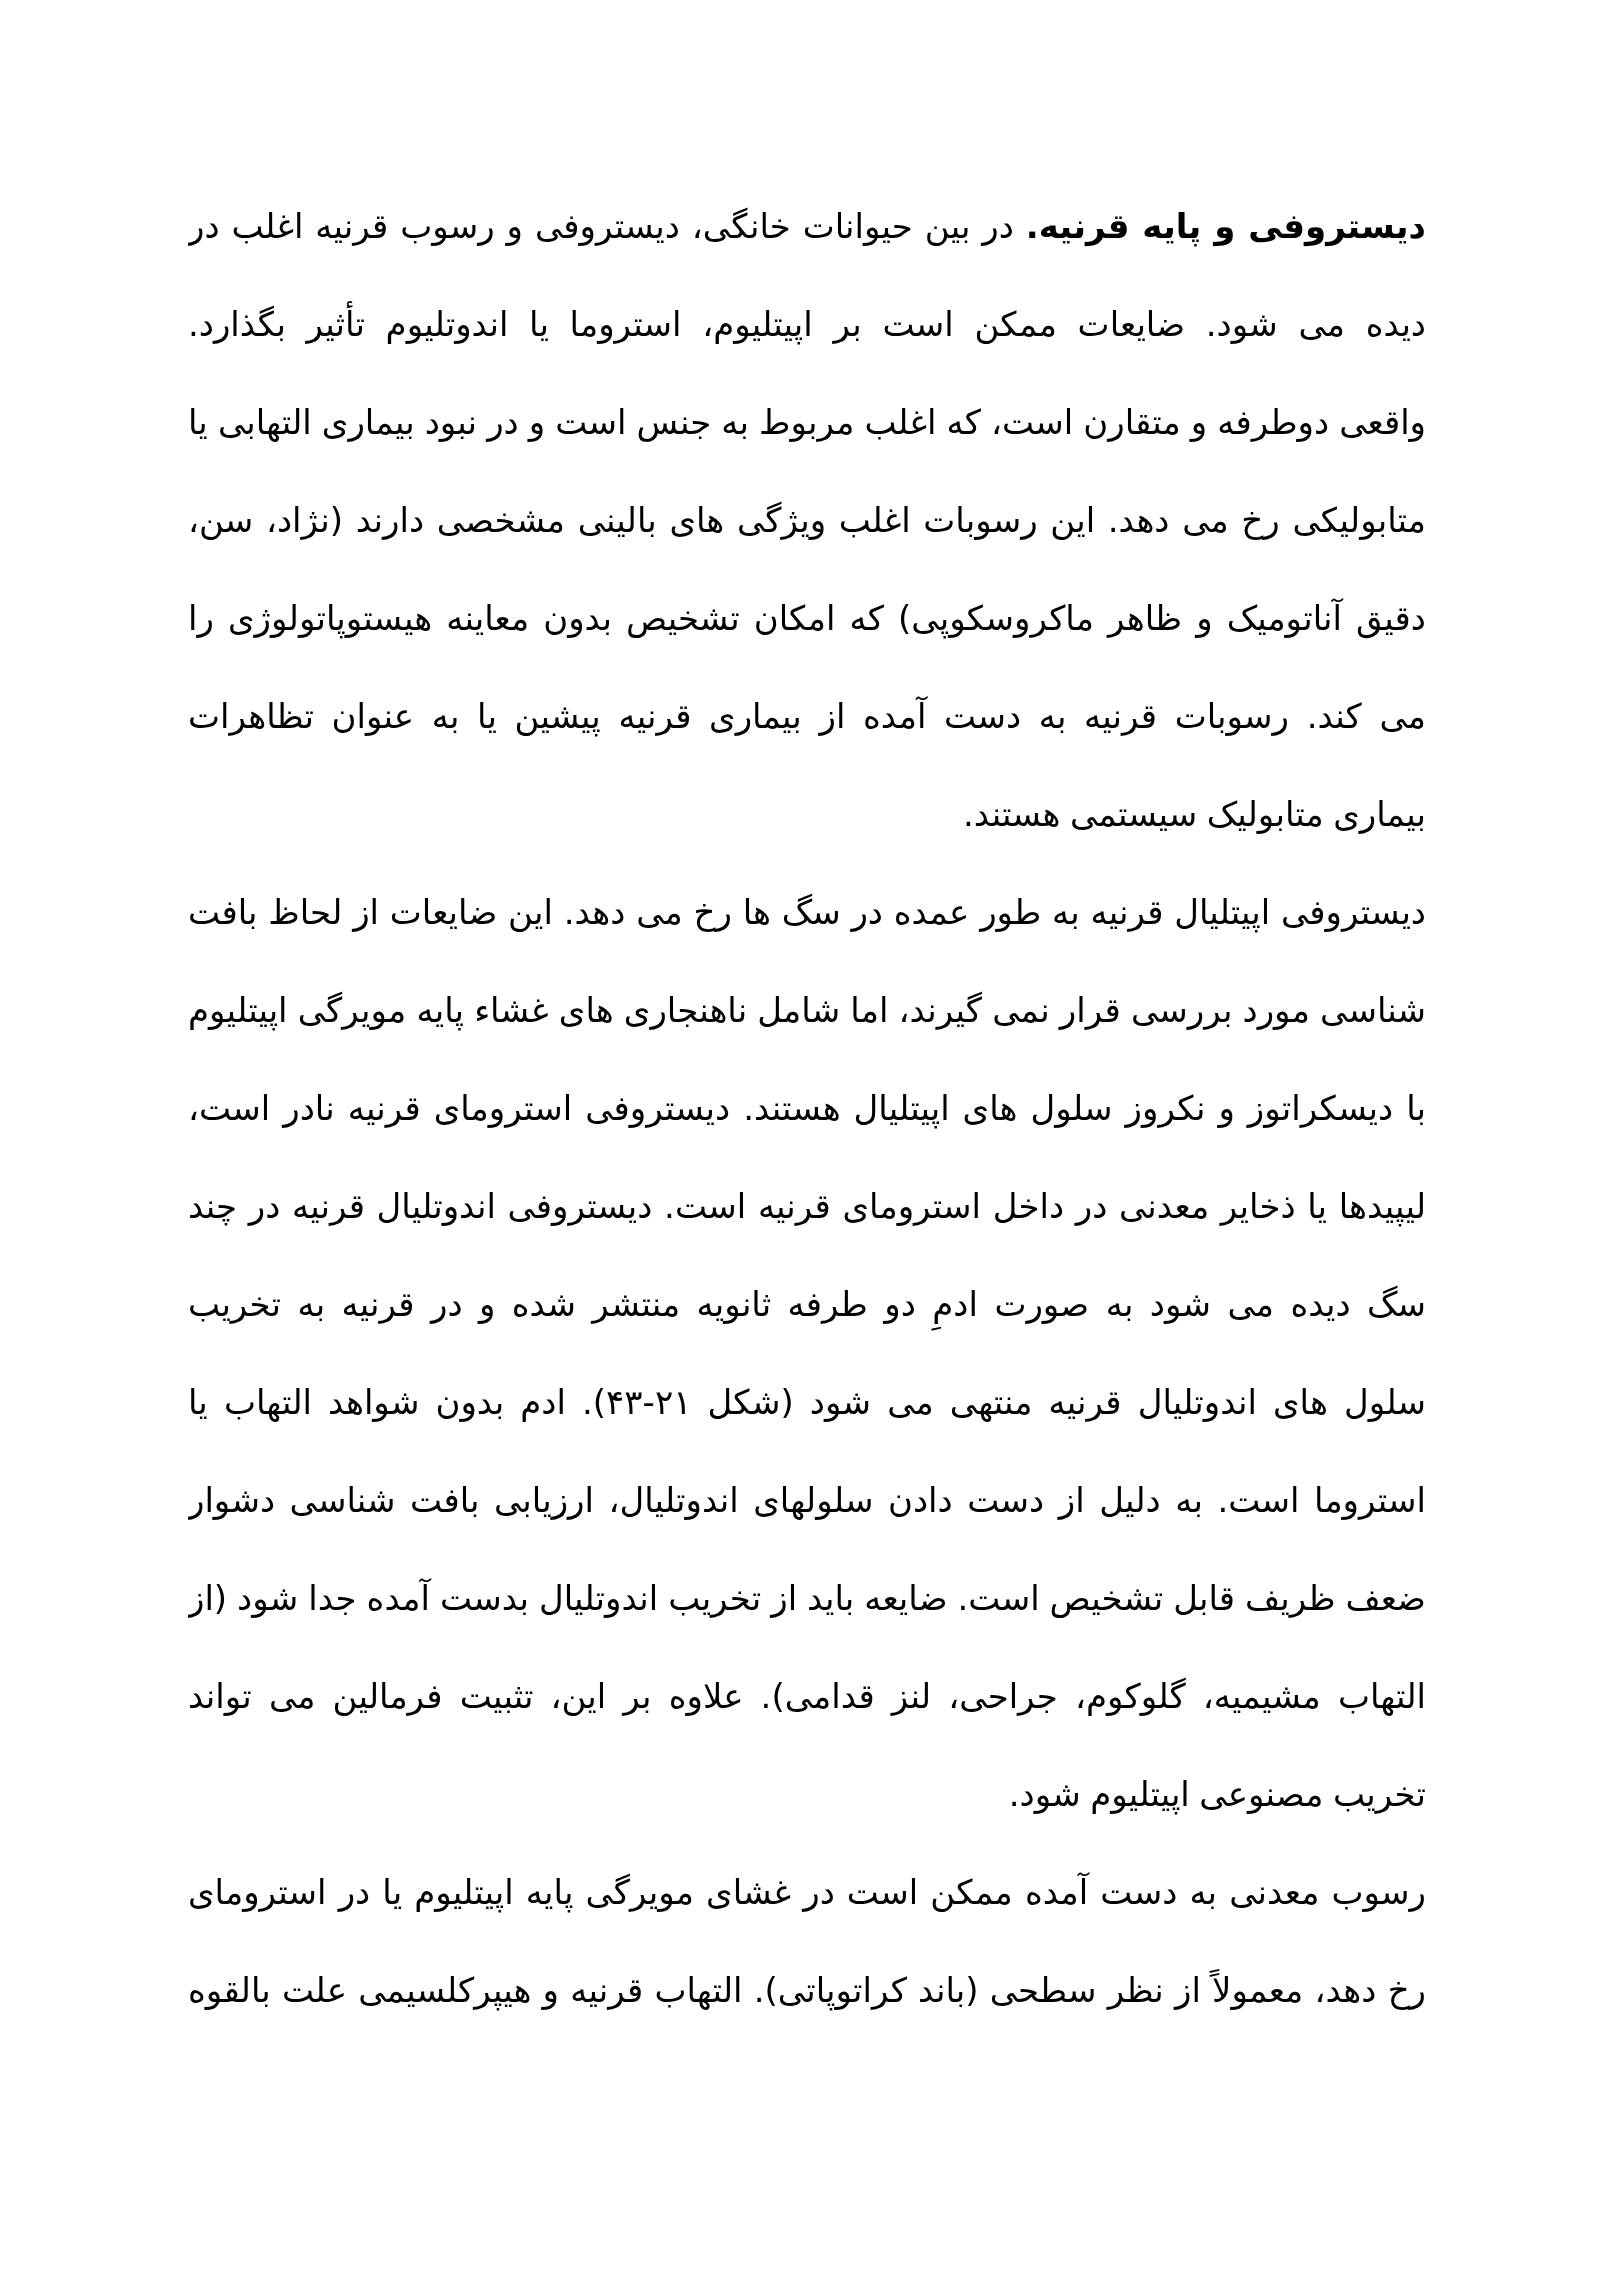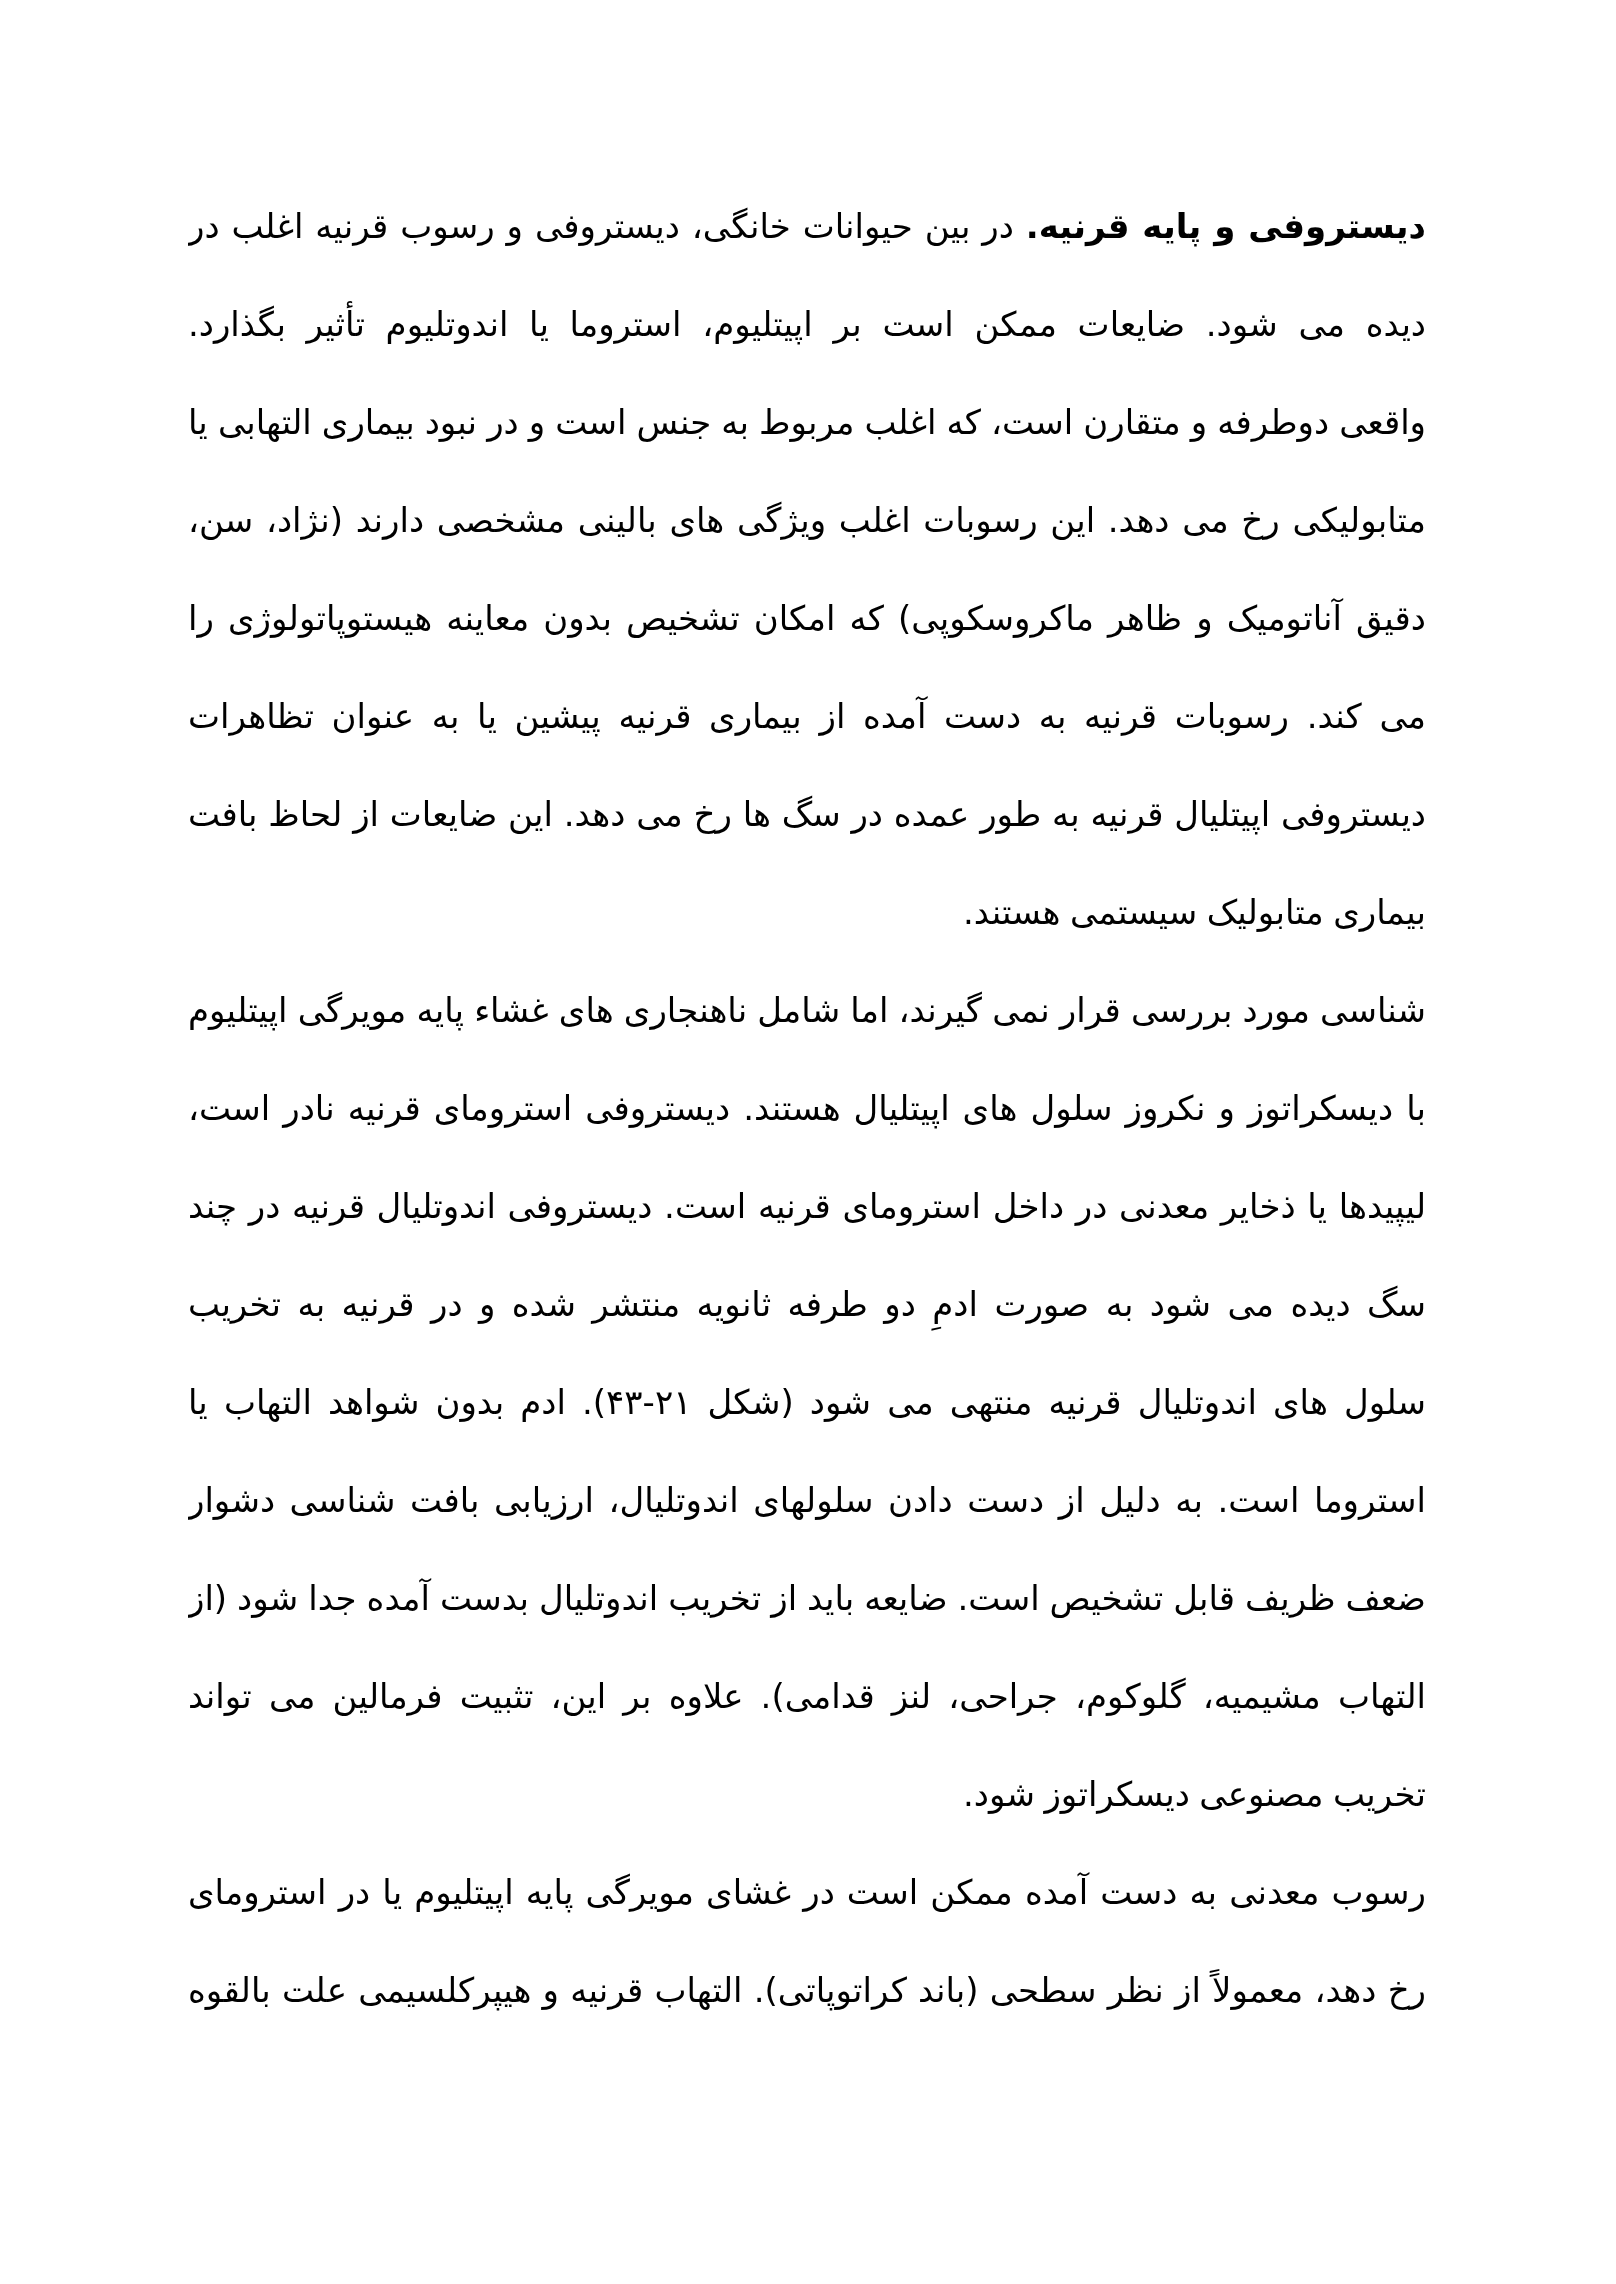--- a/index.html
+++ b/index.html
@@ -44,31 +44,31 @@
 
 <div class="page">
   <div class="text-block">
 
     <div class="line"><span class="lead-bold">دیستروفی و پایه قرنیه.</span><span> در بین حیوانات خانگی، دیستروفی و رسوب قرنیه اغلب در سگ</span></div>
     <div class="line">دیده می شود. ضایعات ممکن است بر اپیتلیوم، استروما یا اندوتلیوم تأثیر بگذارد. دیستروفیزم</div>
     <div class="line">واقعی دوطرفه و متقارن است، که اغلب مربوط به جنس است و در نبود بیماری التهابی یا</div>
     <div class="line">متابولیکی رخ می دهد. این رسوبات اغلب ویژگی های بالینی مشخصی دارند (نژاد، سن، محل</div>
     <div class="line">دقیق آناتومیک و ظاهر ماکروسکوپی) که امکان تشخیص بدون معاینه هیستوپاتولوژی را میسر</div>
     <div class="line">می کند. رسوبات قرنیه به دست آمده از بیماری قرنیه پیشین یا به عنوان تظاهرات غیرمعمول</div>
+    <div class="line para-end">بیماری متابولیک سیستمی هستند.</div>
+
     <div class="line">دیستروفی اپیتلیال قرنیه به طور عمده در سگ ها رخ می دهد. این ضایعات از لحاظ بافت</div>
-
-    <div class="line para-end">بیماری متابولیک سیستمی هستند.</div>
     <div class="line">شناسی مورد بررسی قرار نمی گیرند، اما شامل ناهنجاری های غشاء پایه مویرگی اپیتلیوم قرنیه</div>
     <div class="line">با دیسکراتوز و نکروز سلول های اپیتلیال هستند. دیستروفی استرومای قرنیه نادر است، اما حاوی</div>
     <div class="line">لیپیدها یا ذخایر معدنی در داخل استرومای قرنیه است. دیستروفی اندوتلیال قرنیه در چند نژاد</div>
     <div class="line">سگ دیده می شود به صورت ادمِ دو طرفه ثانویه منتشر شده و در قرنیه به تخریب پیشرفته</div>
     <div class="line">سلول های اندوتلیال قرنیه منتهی می شود (شکل ۲۱-۴۳). ادم بدون شواهد التهاب یا فیبروز</div>
     <div class="line">استروما است. به دلیل از دست دادن سلولهای اندوتلیال، ارزیابی بافت شناسی دشوار است، اما</div>
     <div class="line">ضعف ظریف قابل تشخیص است. ضایعه باید از تخریب اندوتلیال بدست آمده جدا شود (از جمله</div>
     <div class="line">التهاب مشیمیه، گلوکوم، جراحی، لنز قدامی). علاوه بر این، تثبیت فرمالین می تواند موجب</div>
-    <div class="line para-end">تخریب مصنوعی دیسکراتوز شود.</div>
+    <div class="line para-end">تخریب مصنوعی اپیتلیوم شود.</div>
 
     <div class="line">رسوب معدنی به دست آمده ممکن است در غشای مویرگی پایه اپیتلیوم یا در استرومای قرنیه</div>
     <div class="line">رخ دهد، معمولاً از نظر سطحی (باند کراتوپاتی). التهاب قرنیه و هیپرکلسیمی علت بالقوه رسوب</div>
 
   </div>
 </div>
 
 
 </body></html>

